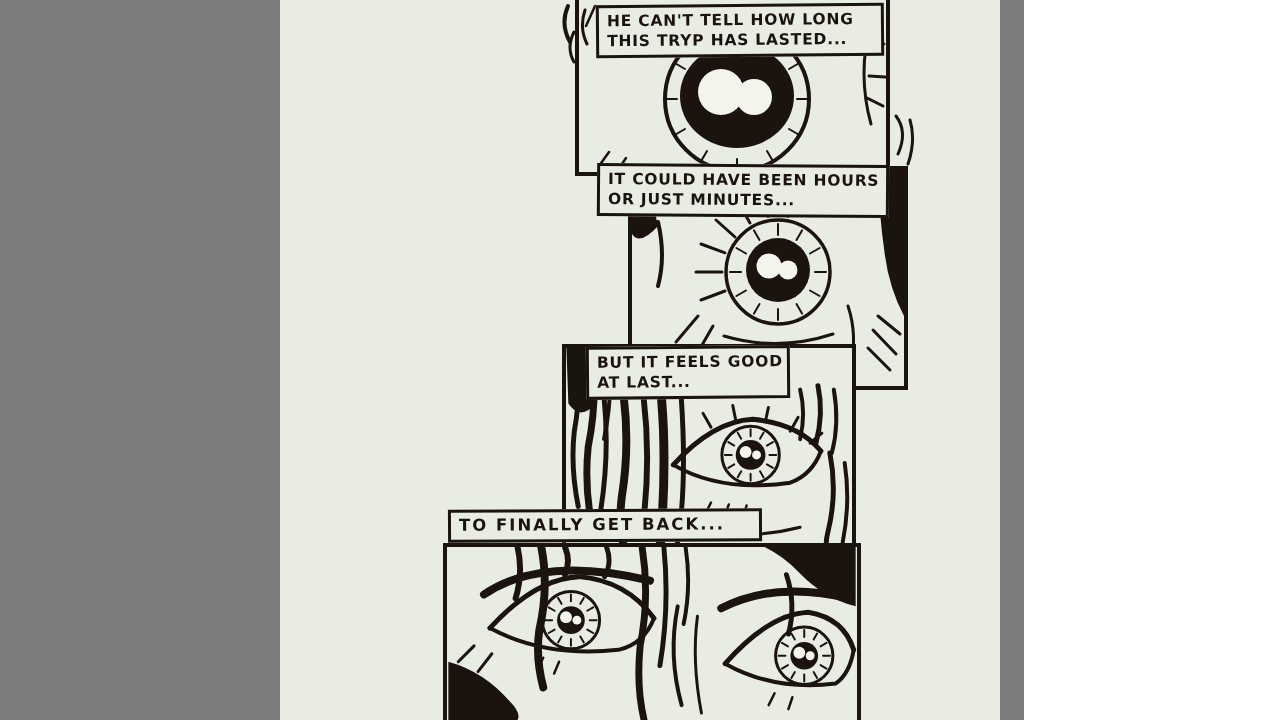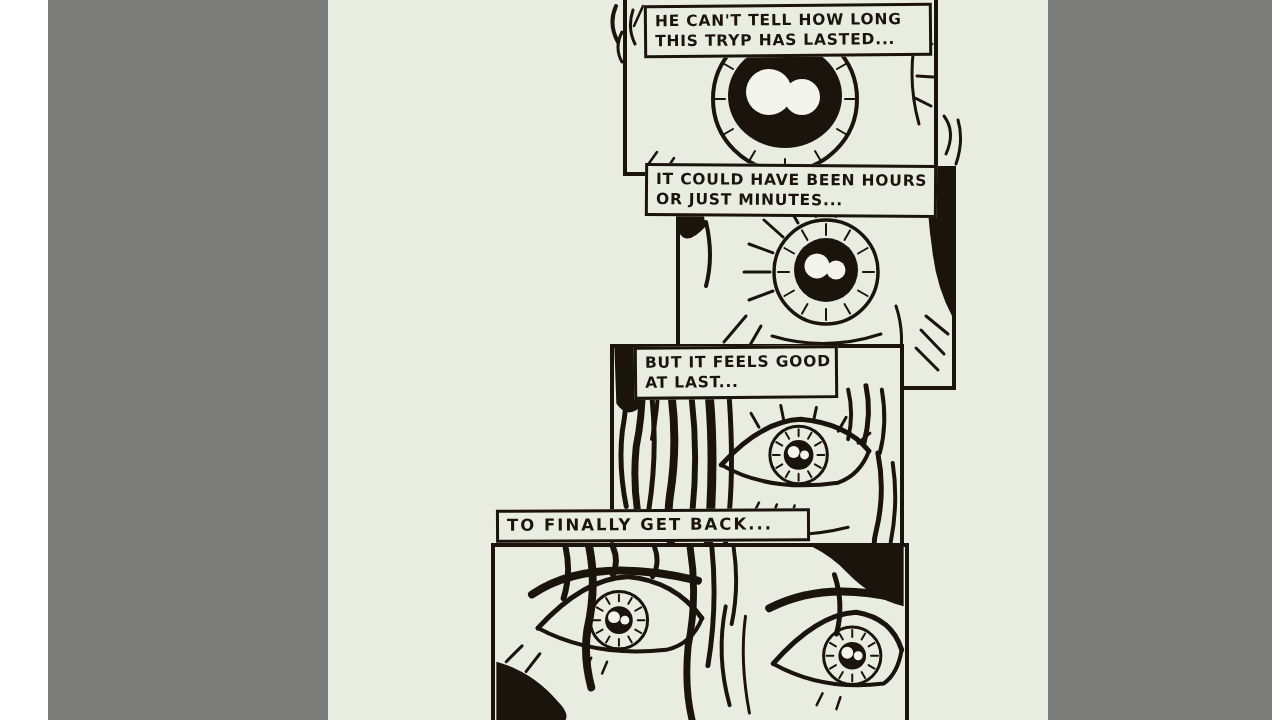--- a/index.html
+++ b/index.html
@@ -3,24 +3,23 @@
 <meta charset="utf-8">
 <style>
   :root{
     --bg:#7d7d7b;
     --paper:#e9ece1;
     --ink:#1a140d;
     --highlight:#f3f4ec;
   }
   html,body{margin:0;padding:0;}
   .stage{
-    position:relative;width:1224px;height:720px;overflow:hidden;
+    position:relative;width:1024px;height:720px;overflow:hidden;
     background:var(--bg);
     font-family:"DejaVu Sans","Liberation Sans",sans-serif;
-    margin-left:48px;
   }
   .paper-square{
     position:absolute;left:280px;top:0;width:720px;height:720px;
     background:var(--paper);
   }
   .panel{
     position:absolute;box-sizing:border-box;
     background:var(--paper);border:4px solid var(--ink);
   }
   .panel svg{display:block;width:100%;height:100%;}

